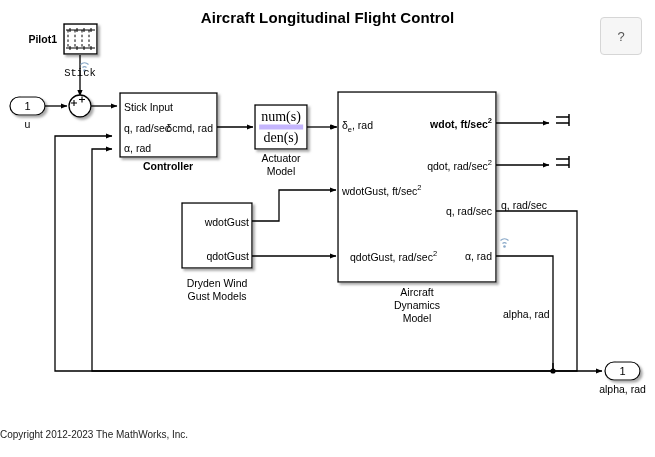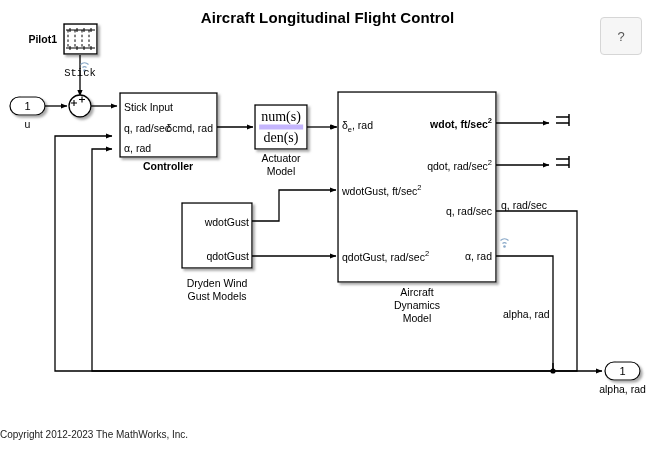--- a/index.html
+++ b/index.html
@@ -180,21 +180,21 @@
   <div class="lbl r" style="left:249px;top:250px;">qdotGust</div>
   <div class="blkname" style="left:217px;top:277px;">Dryden Wind</div>
   <div class="blkname" style="left:217px;top:290px;">Gust Models</div>
 
   <div class="lbl" style="left:342px;top:119px;">
     <span>δ</span><sub>e</sub><span>, rad</span>
   </div>
   <div class="lbl" style="left:342px;top:184px;">
     <span>wdotGust, ft/sec</span><sup>2</sup>
   </div>
-  <div class="lbl" style="left:342px;top:250px;text-align:center;">
+  <div class="lbl" style="left:350px;top:250px;text-align:center;">
     <span>qdotGust, rad/sec</span><sup>2</sup>
   </div>
 
   <div class="lbl r" style="left:492px;top:117px;font-weight:bold;">
     <span>wdot, ft/sec</span><sup>2</sup>
   </div>
   <div class="lbl r" style="left:492px;top:159px;">
     <span>qdot, rad/sec</span><sup>2</sup>
   </div>
   <div class="lbl r" style="left:492px;top:205px;">q, rad/sec</div>

